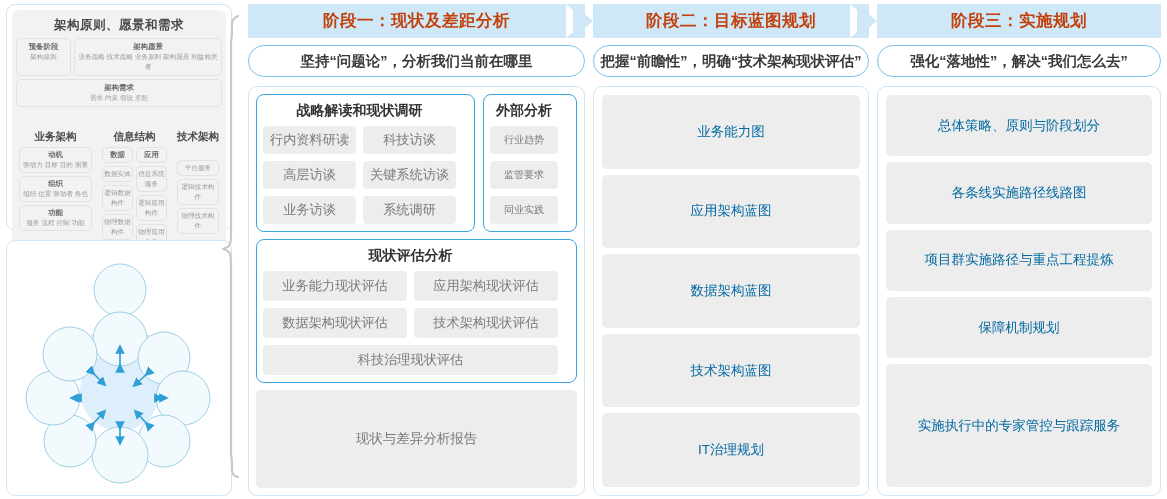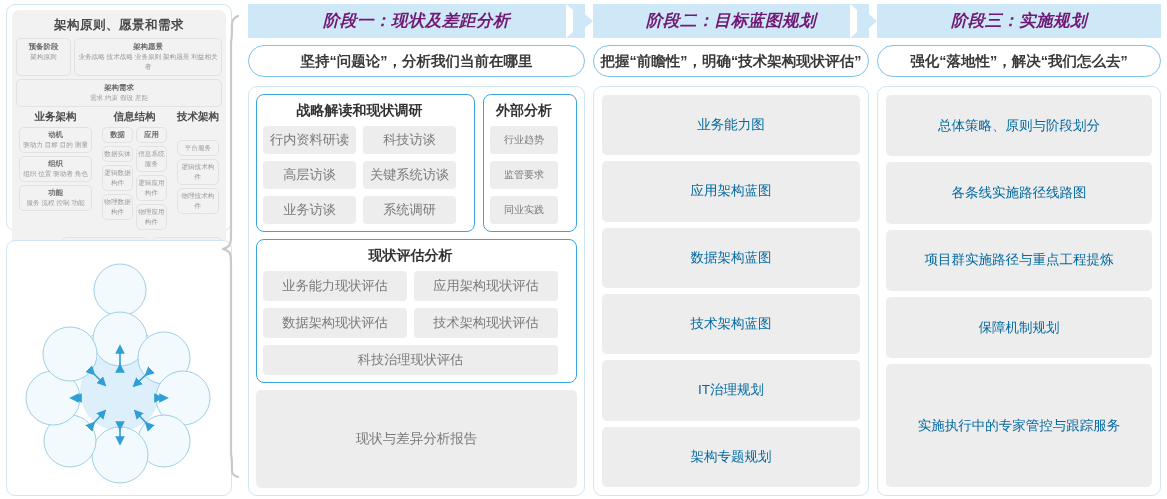--- a/index.html
+++ b/index.html
@@ -25,21 +25,21 @@
   .gbox{
     background:#f2f2f2;border:1px solid #e2e2e2;border-radius:5px;
     text-align:center;box-sizing:border-box;
   }
   .r1{display:flex;gap:3px;}
   .r1 .c-a{width:55px;padding:3px 1px;}
   .r1 .c-b{flex:1;padding:3px 1px;}
   .bhead{font-size:7.4px;font-weight:bold;color:#6b6b6b;line-height:10px;}
   .bsub{font-size:6.6px;color:#9a9a9a;line-height:10px;}
   .r2{margin-top:3px;padding:3px 1px;}
-  .cols3{display:flex;gap:4px;margin-top:0;}
+  .cols3{display:flex;gap:4px;margin-top:20px;}
   .col-sec{background:#f2f2f2;border-radius:6px;padding:2px 3px 3px 3px;box-sizing:border-box;}
   .col-sec.biz{width:84px;}
   .col-sec.info{width:75px;}
   .col-sec.tech{width:51px;}
   .sec-title{text-align:center;font-size:10.5px;font-weight:bold;color:#4a4a4a;padding:1px 0 3px 0;}
   .stack{display:flex;flex-direction:column;gap:3px;}
   .cell{padding:2px 1px;}
   .two{display:flex;gap:3px;}
   .two>div{flex:1;}
   .tallcell{padding:2px 1px;}
@@ -65,22 +65,22 @@
   .phase{position:absolute;top:4px;}
   .ph1{left:248px;width:337px;}
   .ph2{left:593px;width:276px;}
   .ph3{left:877px;width:284px;}
 
   .banner{
     position:relative;height:34px;background:#cfe8f8;
     display:flex;align-items:center;justify-content:center;
   }
   .banner .btxt{
-    font-size:16.5px;font-weight:bold;color:#701a75;letter-spacing:.5px;
-    position:relative;z-index:2;font-style:italic;
+    font-size:16.5px;font-weight:bold;color:#c2410c;letter-spacing:.5px;
+    position:relative;z-index:2;
   }
   .banner .notch{
     position:absolute;right:-1px;top:0;width:20px;height:34px;z-index:3;
   }
   .banner .notch-in{
     position:absolute;left:-20px;top:0;width:20px;height:34px;z-index:3;
   }
 
   .subtitle{
     margin-top:7px;height:32px;border:1.4px solid #7ec3ec;border-radius:17px;
@@ -365,21 +365,20 @@
       </svg>
     </div>
     <div class="subtitle">把握“前瞻性”，明确“技术架构现状评估”</div>
 
     <div class="body-card">
       <div class="big-chip" style="flex:1;">业务能力图</div>
       <div class="big-chip" style="flex:1;">应用架构蓝图</div>
       <div class="big-chip" style="flex:1;">数据架构蓝图</div>
       <div class="big-chip" style="flex:1;">技术架构蓝图</div>
       <div class="big-chip" style="flex:1;">IT治理规划</div>
-      <div class="big-chip" style="flex:1;">架构专题规划</div>
     </div>
   </div>
 
   <div class="phase ph3">
     <div class="banner">
       <svg class="notch-in" viewBox="0 0 20 34" preserveAspectRatio="none">
         <path d="M0,0 L20,17 L0,34 Z" fill="#cfe8f8"></path>
       </svg>
       <span class="btxt">阶段三：实施规划</span>
     </div>

